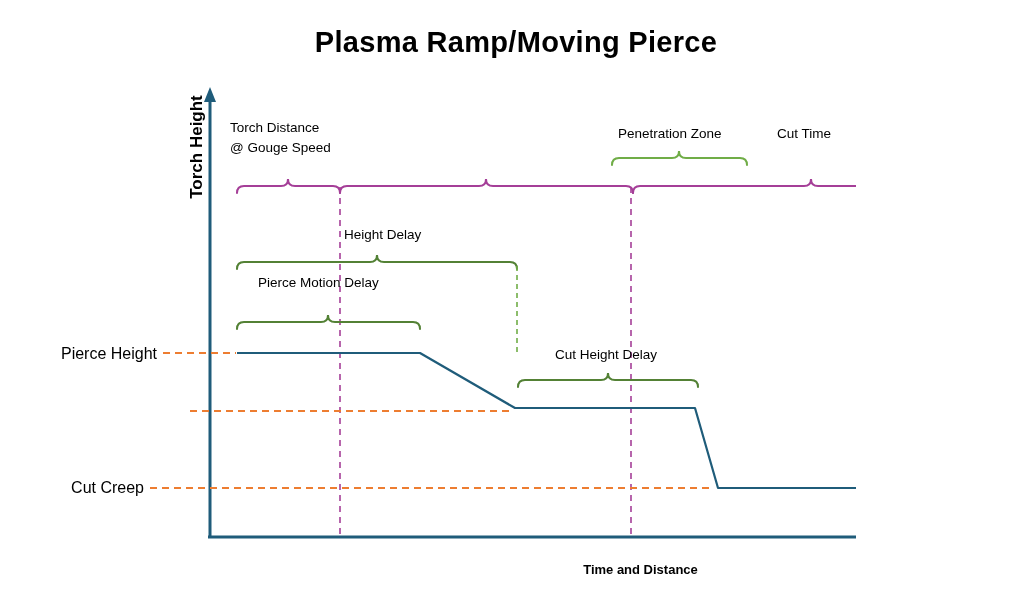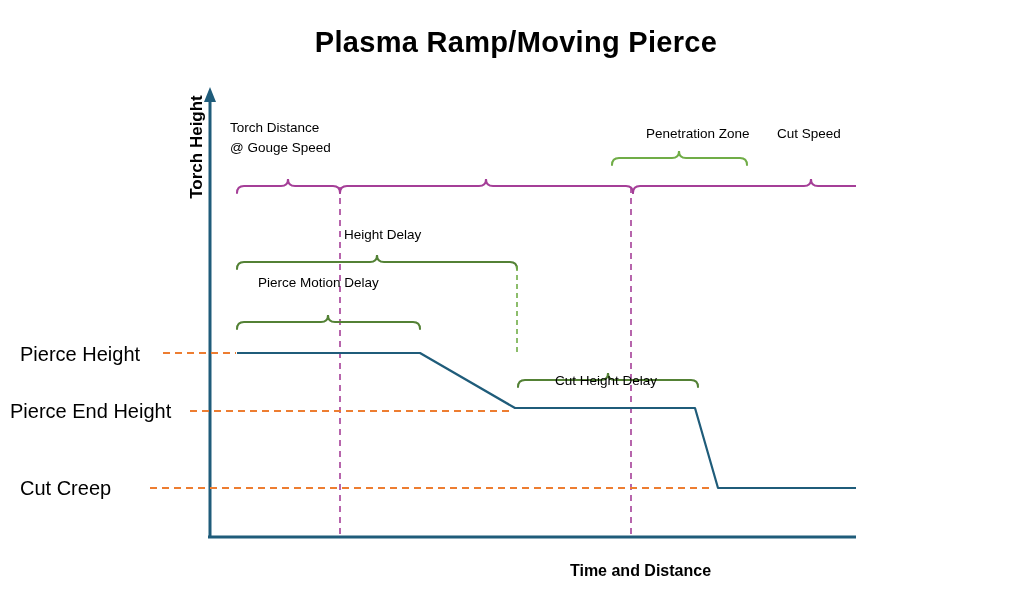--- a/index.html
+++ b/index.html
@@ -6,28 +6,28 @@
   .canvas{
     position:relative;width:856px;height:596px;background:#ffffff;
     font-family:"Liberation Sans",sans-serif;color:#000;overflow:hidden;
   }
   .title{
     position:absolute;left:0;top:26px;width:1032px;text-align:center;
     font-size:29px;font-weight:700;letter-spacing:.3px;
   }
   svg.layer{position:absolute;left:0;top:0;}
   .lbl{position:absolute;font-size:13.5px;line-height:20px;white-space:nowrap;}
-  .left-lbl{position:absolute;font-size:20px;height:20px;line-height:20px;white-space:nowrap;}
+  .left-lbl{position:absolute;font-size:16px;height:20px;line-height:20px;text-align:right;white-space:nowrap;}
   .y-axis-label{
     position:absolute;left:197px;top:147px;transform:translate(-50%,-50%) rotate(-90deg);
     font-size:17px;font-weight:700;white-space:nowrap;
   }
   .x-axis-label{
     position:absolute;left:548px;top:562px;width:185px;text-align:center;
-    font-size:16px;font-weight:700;white-space:nowrap;
+    font-size:13px;font-weight:700;white-space:nowrap;
   }
 </style>
 </head>
 <body>
 
 <div class="canvas">
 
   <div class="title">Plasma Ramp/Moving Pierce</div>
 
   <svg class="layer" width="1032" height="596" viewBox="0 0 1032 596">
@@ -67,27 +67,26 @@
     </g>
 
     <polyline fill="none" stroke="#1F5C7A" stroke-width="2.2" stroke-linejoin="round" points="237,353 420,353 515,408 695,408 718,488 984,488"></polyline>
     <polygon fill="#1F5C7A" points="983,483 983,493 996,488"></polygon>
   </svg>
 
   <div class="y-axis-label">Torch Height</div>
   <div class="x-axis-label">Time and Distance</div>
 
   <div class="left-lbl" style="left:20px;top:344px;width:137px;">Pierce Height</div>
-  <div class="left-lbl" style="left:10px;top:401px;width:172px;">Pierce End Height</div>
   <div class="left-lbl" style="left:20px;top:478px;width:124px;">Cut Creep</div>
 
   <div class="lbl" style="left:230px;top:118px;">
     <div>Torch Distance</div>
     <div>@ Gouge Speed</div>
   </div>
-  <div class="lbl" style="left:618px;top:124px;margin-left:28px;">Penetration Zone</div>
-  <div class="lbl" style="left:777px;top:124px;">Cut Speed</div>
+  <div class="lbl" style="left:618px;top:124px;">Penetration Zone</div>
+  <div class="lbl" style="left:777px;top:124px;">Cut Time</div>
 
   <div class="lbl" style="left:344px;top:225px;">Height Delay</div>
   <div class="lbl" style="left:258px;top:273px;">Pierce Motion Delay</div>
-  <div class="lbl" style="left:555px;top:345px;margin-top:26px;">Cut Height Delay</div>
+  <div class="lbl" style="left:555px;top:345px;">Cut Height Delay</div>
 
 </div>
 
 </body></html>

